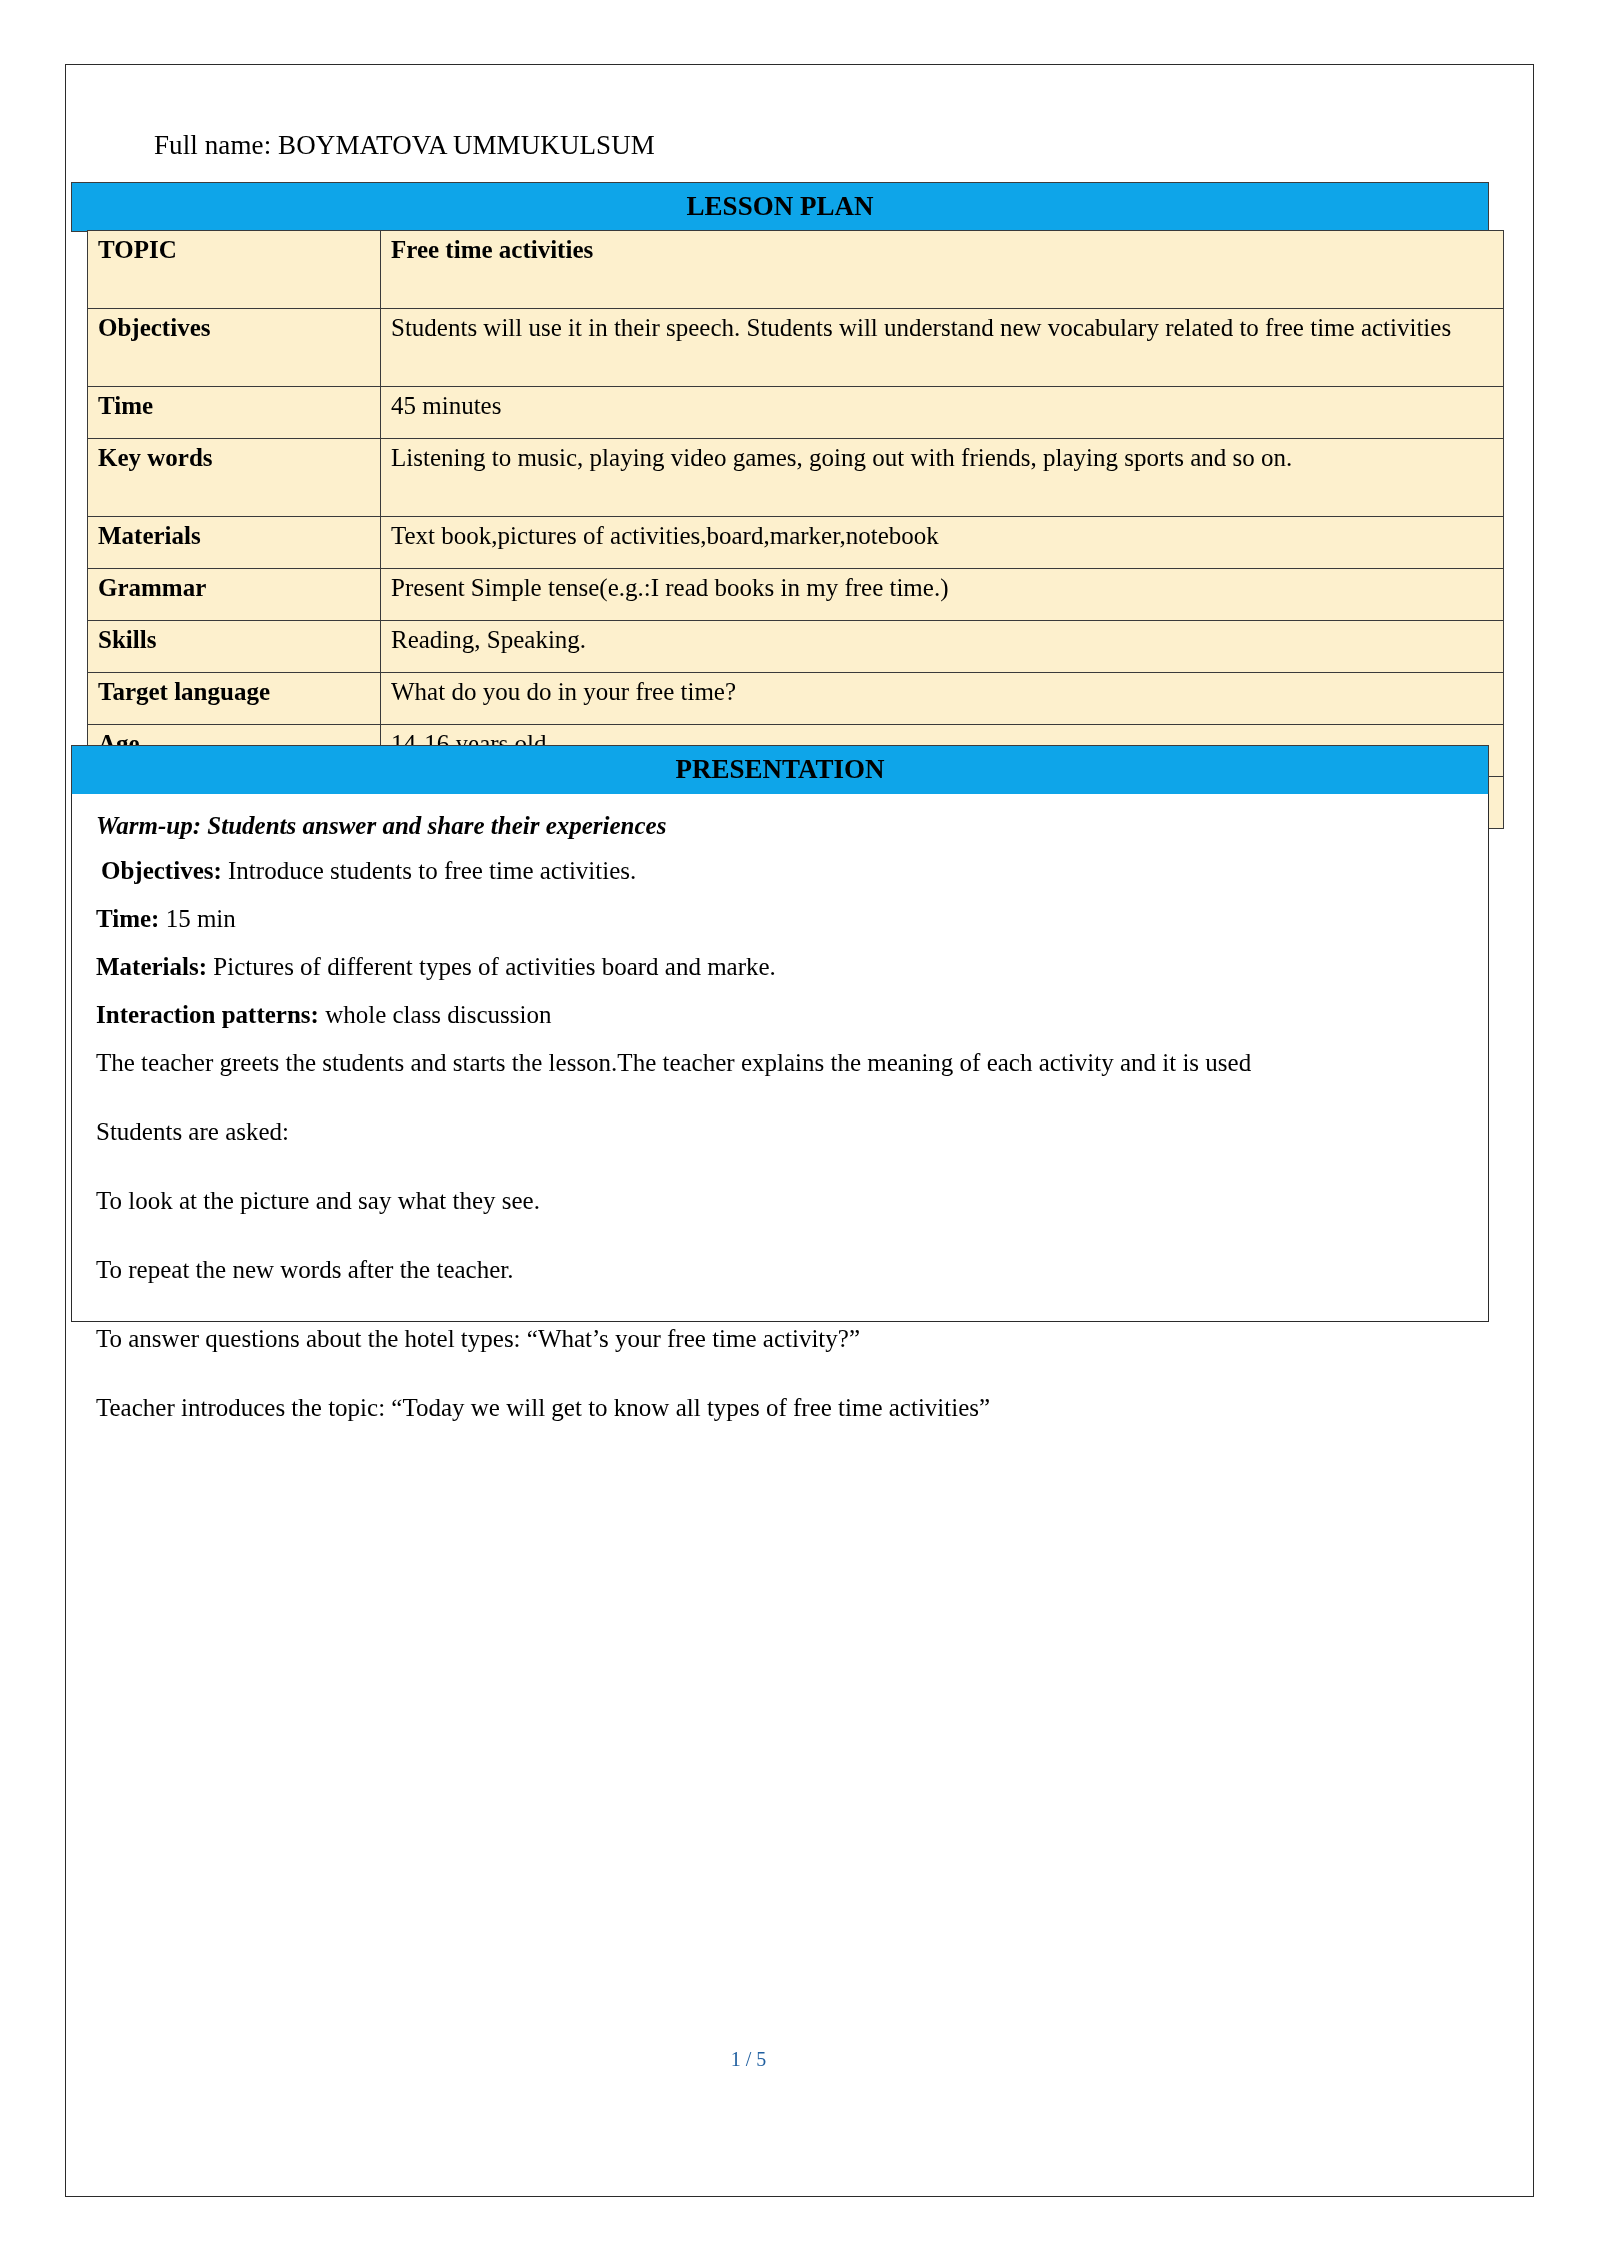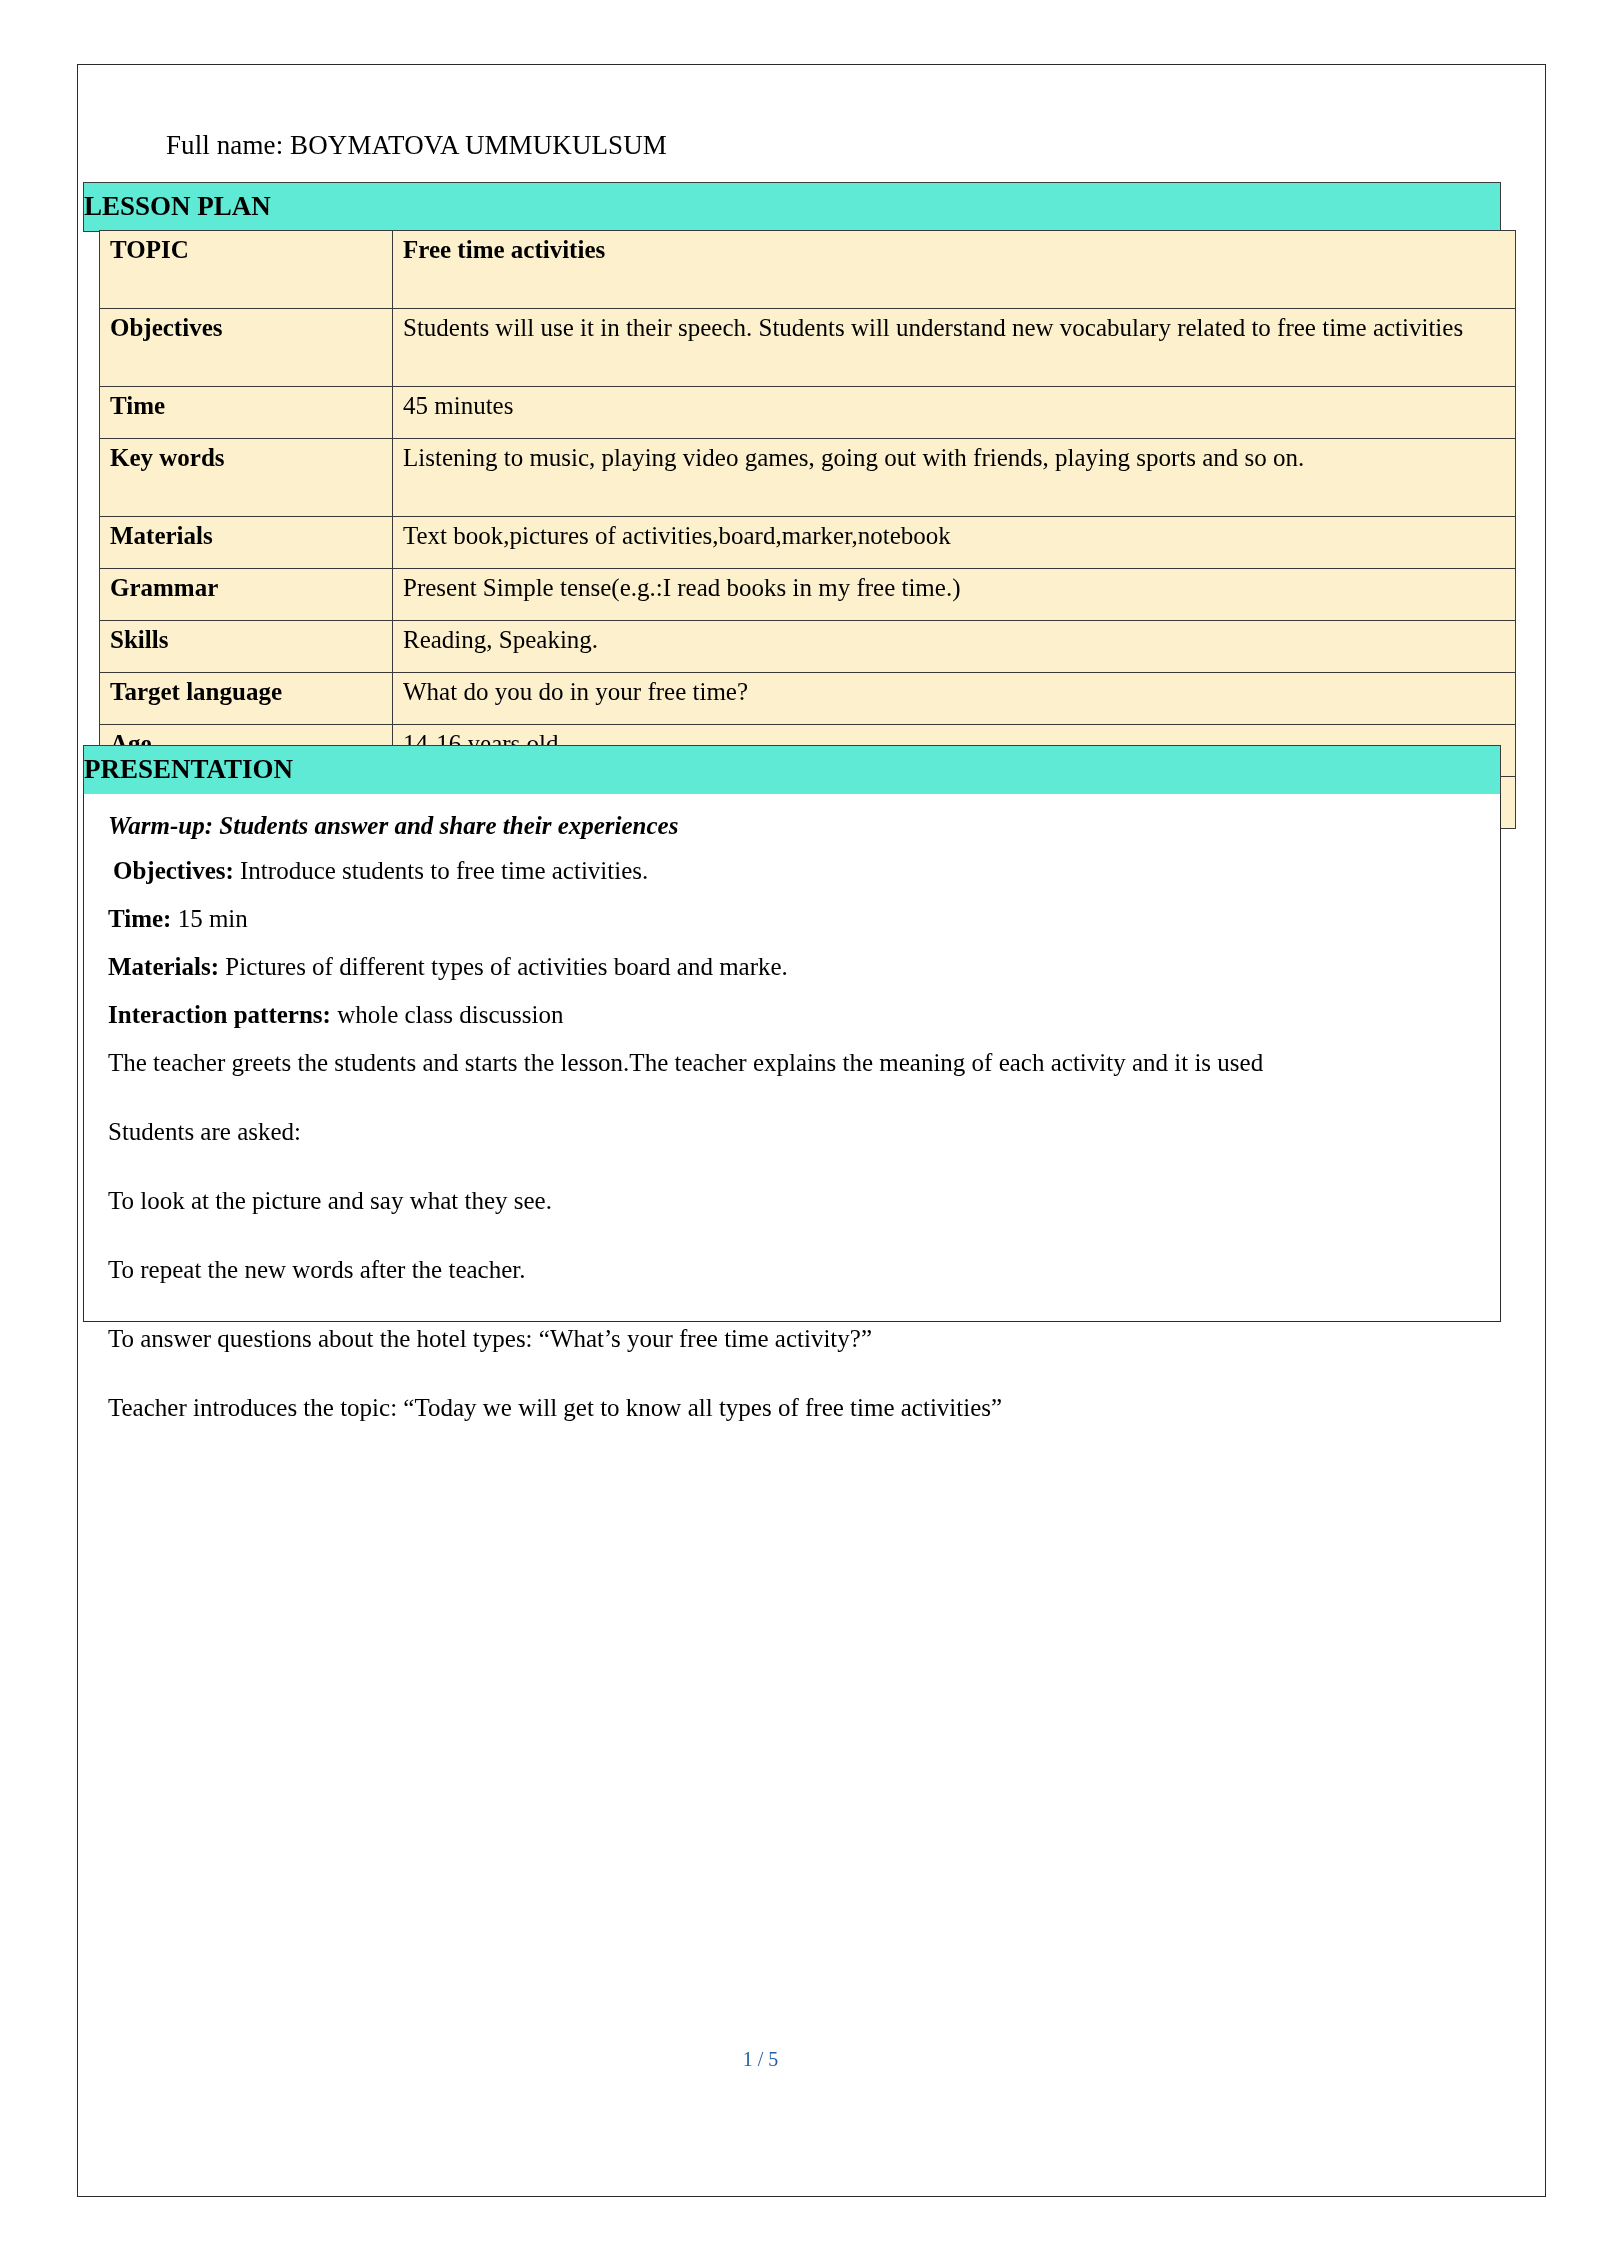--- a/index.html
+++ b/index.html
@@ -19,40 +19,40 @@
   
   .page {
     position: absolute;
     left: 65px;
     top: 64px;
     width: 1469px;
     height: 2133px;
     border: 1.5px solid #2b2b2b;
     box-sizing: border-box;
     background: #ffffff;
-    margin-left: 12px;
   }
 
   
   .author-line {
     position: absolute;
     left: 88px;
     top: 63px;
     font-size: 27px;
     line-height: 34px;
     letter-spacing: 0.1px;
     white-space: nowrap;
   }
 
   
   .band {
     position: absolute;
-    background: #5eead4;
+    background: #0ea5e9;
     border: 1.3px solid #3c3c3c;
     box-sizing: border-box;
+    text-align: center;
     font-weight: bold;
     font-size: 27px;
     color: #000;
   }
   .band-lesson {
     left: 5px;
     top: 117px;
     width: 1418px;
     height: 50px;
     line-height: 46px;

